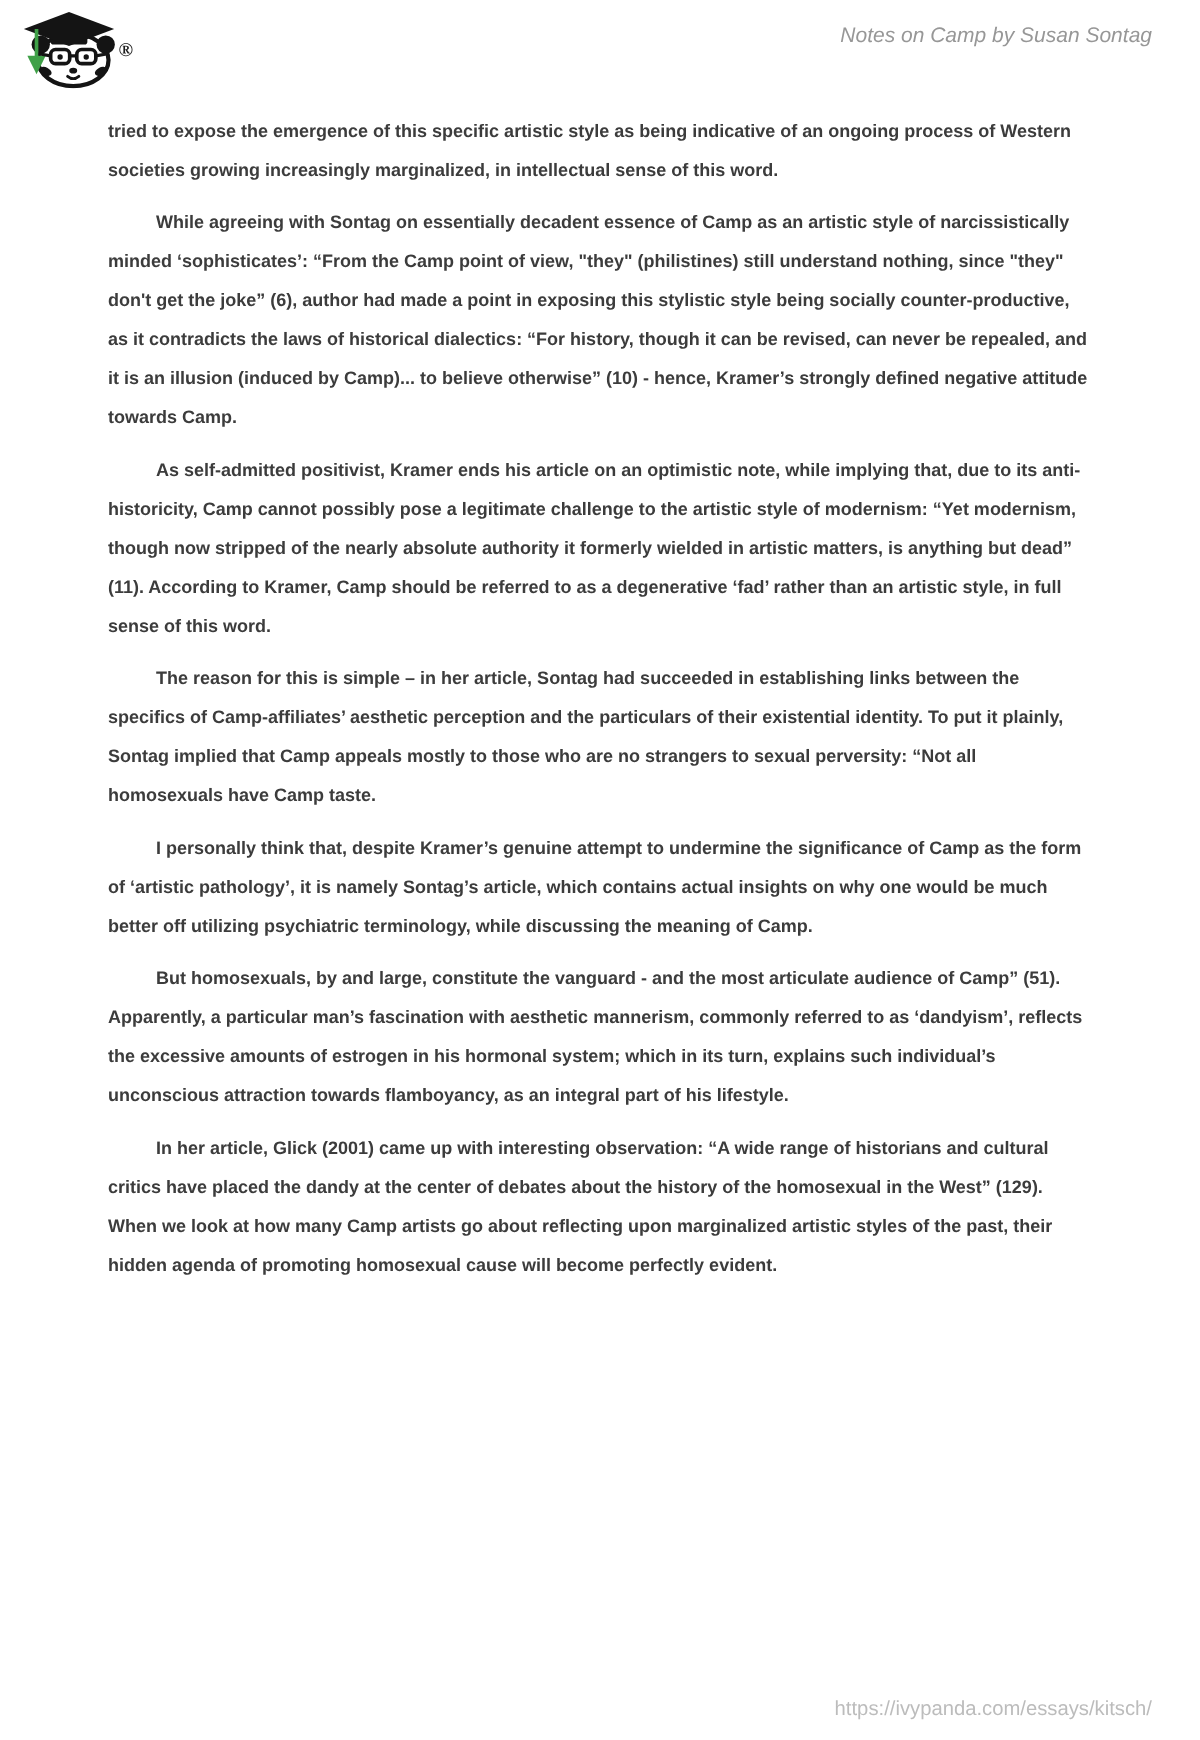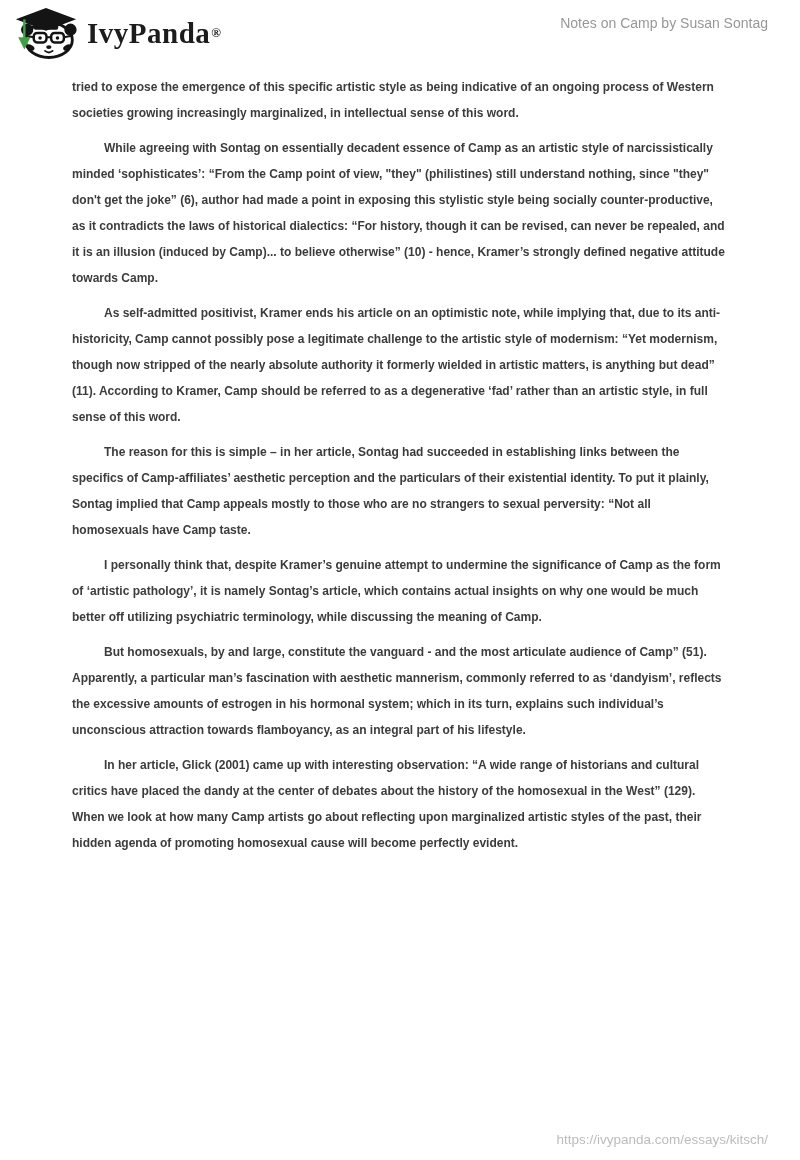--- a/index.html
+++ b/index.html
@@ -48,20 +48,21 @@
     font-weight: 700;
     font-size: 13px;
     color: var(--brand-text);
     vertical-align: 13px;
     margin-left: 1px;
   }
   .doc-title {
     margin-top: 8px;
     font-size: 14px;
     color: var(--muted-text);
+    font-style: italic;
   }
   .essay {
     position: absolute;
     top: 74px;
     left: 72px;
     width: 656px;
     font-size: 12px;
     line-height: 26px;
     color: var(--body-text);
     font-weight: bold;
@@ -106,21 +107,20 @@
         <line x1="53" y1="32" x2="61.5" y2="30.5" stroke="#141414" stroke-width="2.2"></line>
         <line x1="34.5" y1="32" x2="39.5" y2="32" stroke="#141414" stroke-width="2.2"></line>
         <rect x="21" y="27.5" width="13.5" height="10" rx="3.5" fill="#ffffff" stroke="#141414" stroke-width="2.6"></rect>
         <rect x="39.5" y="27.5" width="13.5" height="10" rx="3.5" fill="#ffffff" stroke="#141414" stroke-width="2.6"></rect>
         <circle cx="27.7" cy="32.8" r="1.9" fill="#141414"></circle>
         <circle cx="46.2" cy="32.8" r="1.9" fill="#141414"></circle>
 
         <ellipse cx="37" cy="42.5" rx="2.8" ry="2" fill="#141414"></ellipse>
         <path d="M33 46.5 Q37 49.8 41 46.5" fill="none" stroke="#141414" stroke-width="2" stroke-linecap="round"></path>
       </svg>
-      <span class="brand-text">IvyPanda</span>
         <span class="brand-reg">®</span>
     </div>
     <div class="doc-title">Notes on Camp by Susan Sontag</div>
   </header>
 
   <main class="essay">
     <p>tried to expose the emergence of this specific artistic style as being indicative of an ongoing process of Western societies growing increasingly marginalized, in intellectual sense of this word.</p>
     <p class="indent">While agreeing with Sontag on essentially decadent essence of Camp as an artistic style of narcissistically minded ‘sophisticates’: “From the Camp point of view, "they" (philistines) still understand nothing, since "they" don't get the joke” (6), author had made a point in exposing this stylistic style being socially counter-productive, as it contradicts the laws of historical dialectics: “For history, though it can be revised, can never be repealed, and it is an illusion (induced by Camp)... to believe otherwise” (10) - hence, Kramer’s strongly defined negative attitude towards Camp.</p>
     <p class="indent">As self-admitted positivist, Kramer ends his article on an optimistic note, while implying that, due to its anti-historicity, Camp cannot possibly pose a legitimate challenge to the artistic style of modernism: “Yet modernism, though now stripped of the nearly absolute authority it formerly wielded in artistic matters, is anything but dead” (11). According to Kramer, Camp should be referred to as a degenerative ‘fad’ rather than an artistic style, in full sense of this word.</p>
     <p class="indent">The reason for this is simple – in her article, Sontag had succeeded in establishing links between the specifics of Camp-affiliates’ aesthetic perception and the particulars of their existential identity. To put it plainly, Sontag implied that Camp appeals mostly to those who are no strangers to sexual perversity: “Not all homosexuals have Camp taste.</p>

